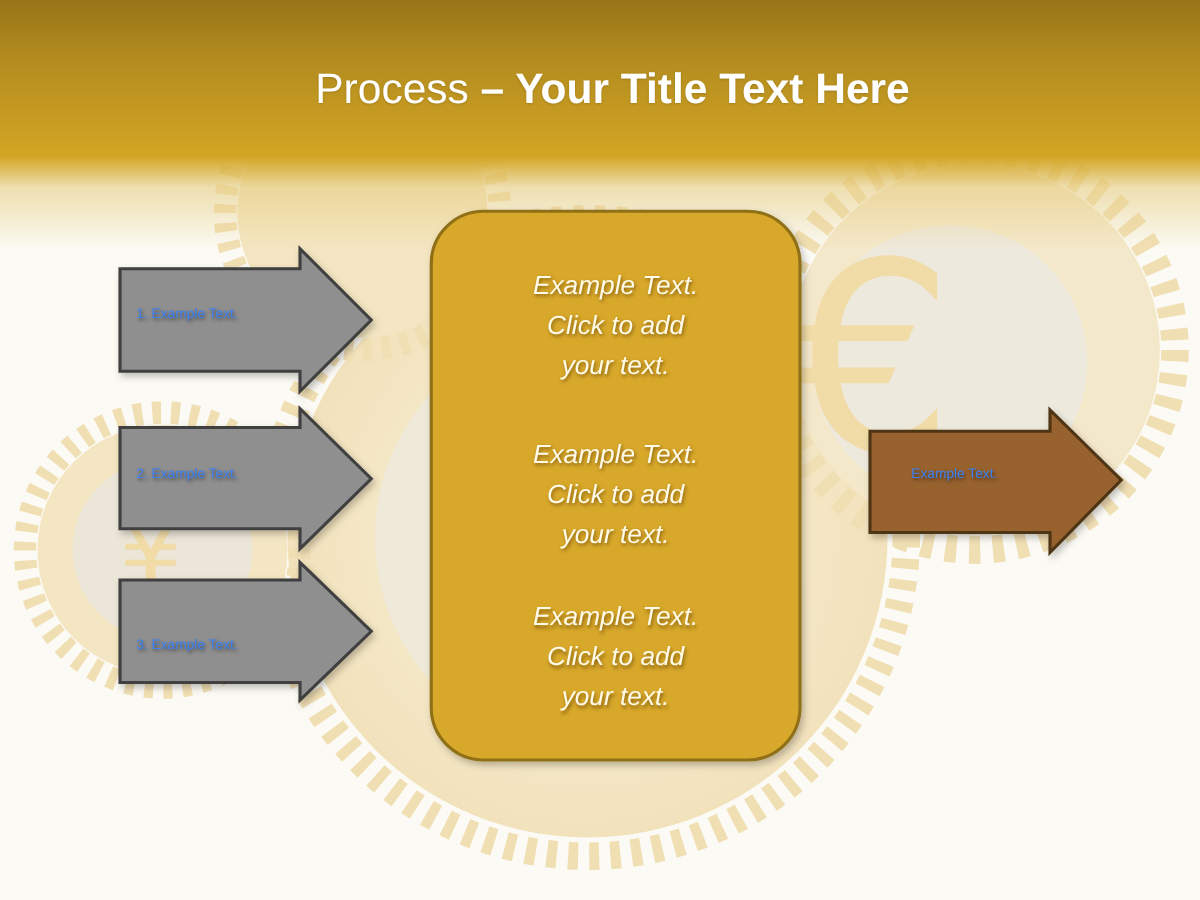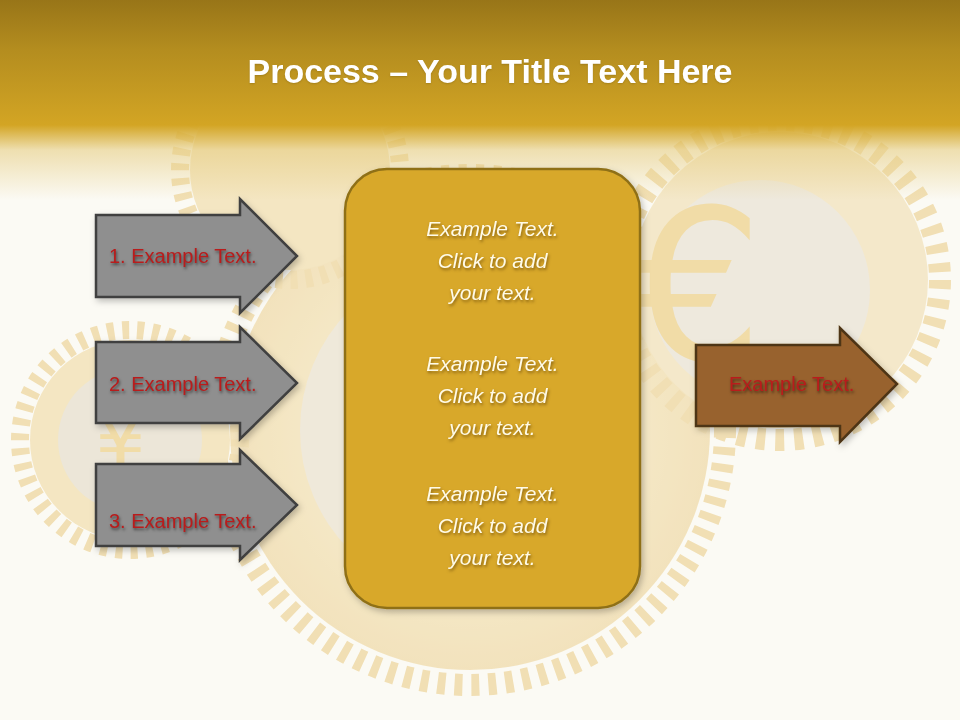--- a/index.html
+++ b/index.html
@@ -3,24 +3,24 @@
 <meta charset="utf-8">
 <style>
   html, body { margin: 0; padding: 0; }
   body { width: 960px; height: 720px; overflow: hidden; position: relative;
          font-family: "Liberation Sans", "DejaVu Sans", sans-serif; background: #fbfaf4; }
   .bg { position: absolute; left: 0; top: 0; width: 960px; height: 720px; }
   .header { position: absolute; left: 0; top: 0; width: 960px; height: 200px;
     background: linear-gradient(to bottom, #987518 0px, #b48d1f 50px, #d3a524 125px, rgba(230,205,130,0.6) 150px, rgba(251,250,244,0) 200px); }
   .title { position: absolute; left: 0; top: 52px; width: 980px; text-align: center;
     color: #ffffff; font-size: 34px; letter-spacing: 0px; text-shadow: 0 1px 2px rgba(0,0,0,0.15); }
-  .title b { font-weight: bold; }
+  .title b { font-weight: normal; }
   .title span.rest { font-weight: bold; }
   svg.shapes { position: absolute; left: 0; top: 0; }
-  .arrow-label { position: absolute; color: #b91c1c; font-size: 20px;
+  .arrow-label { position: absolute; color: #3b82f6; font-size: 11px;
     text-shadow: 1px 2px 3px rgba(0,0,0,0.55); white-space: nowrap; }
   .box-text { position: absolute; left: 344px; width: 297px; text-align: center;
     color: #fffbe8; font-style: italic; font-size: 21px; line-height: 32px;
     text-shadow: 1px 2px 3px rgba(80,50,0,0.6); }
 </style>
 </head>
 <body>
 
 <svg class="bg" width="960" height="720" viewBox="0 0 960 720">
   <defs>

